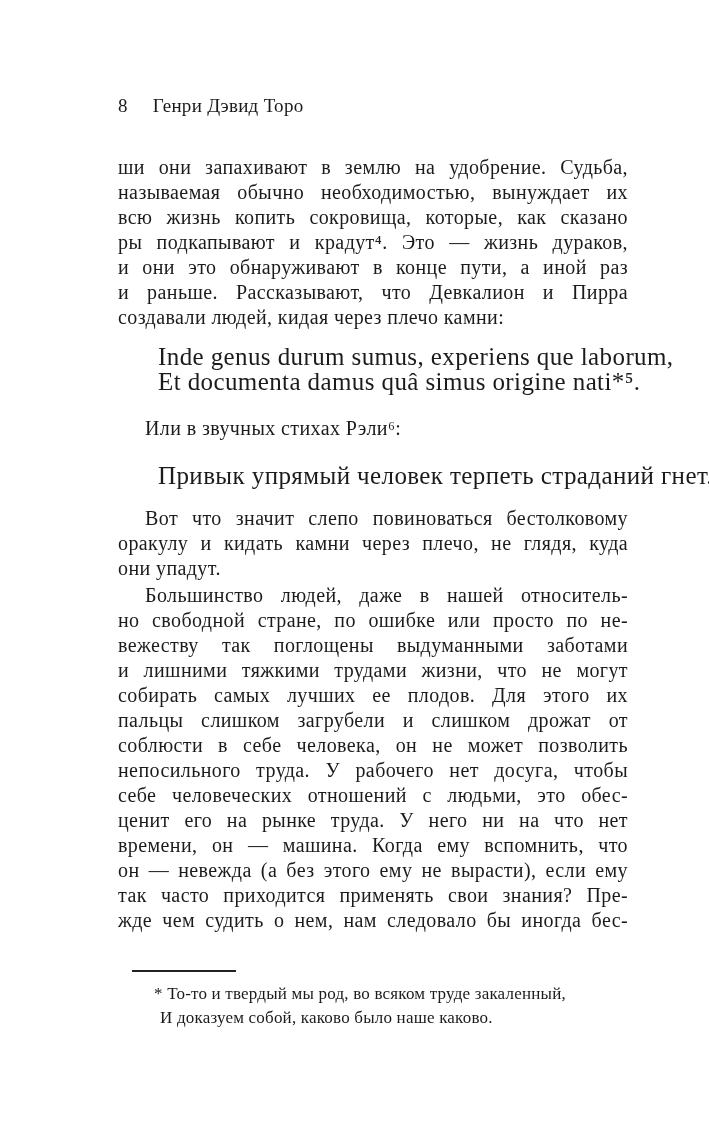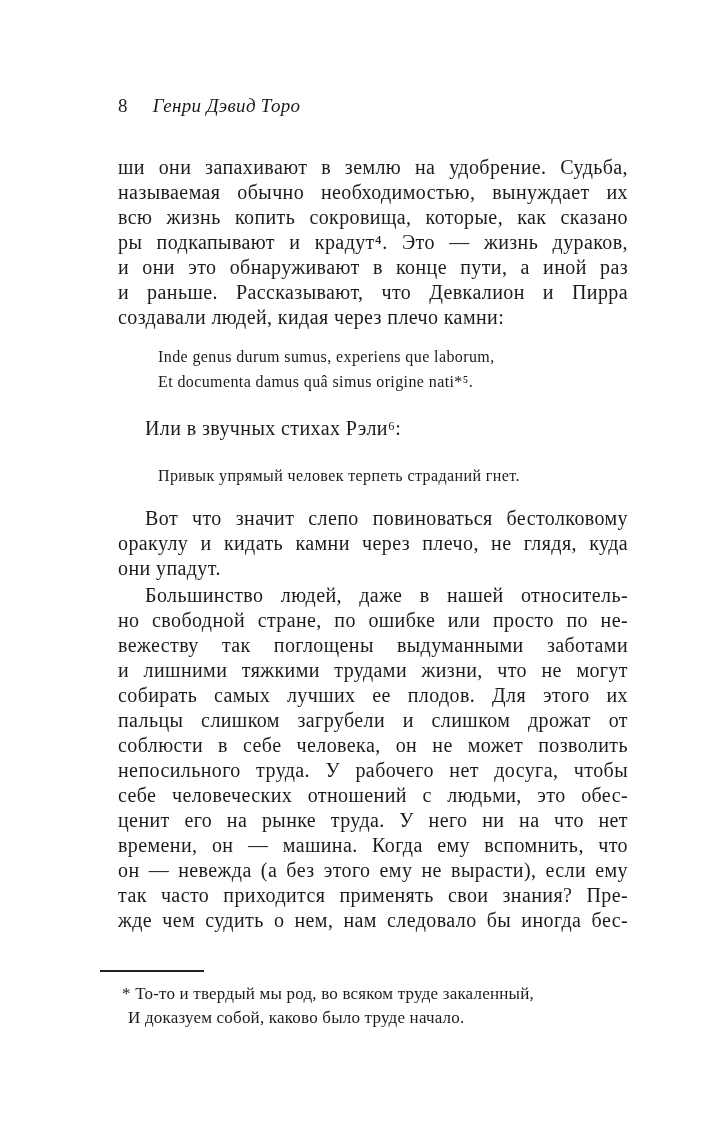--- a/index.html
+++ b/index.html
@@ -24,21 +24,20 @@
     display: flex;
     align-items: baseline;
     font-size: 19px;
     letter-spacing: 0.3px;
   }
   .page-number {
     font-style: normal;
     margin-right: 25px;
   }
   .running-title {
-    font-style: italic;
   }
   .textblock {
     position: absolute;
     top: 147px;
     left: 118px;
     width: 510px;
     margin-top: 8px;
   }
   .block { margin: 0; }
   .line {
@@ -59,33 +58,33 @@
   .justify.full-last .line.lastline {
     text-align-last: justify;
   }
   .indent-first .line:first-child {
     padding-left: 27px;
   }
   .quote {
     padding-left: 40px;
   }
   .quote .line {
-    font-size: 16px;
+    font-size: 25px;
     height: 25px;
     line-height: 25px;
   }
   .m-latin  { margin-top: 14px; }
   .m-para2  { margin-top: 22px; }
   .m-verse  { margin-top: 22px; }
   .m-para3  { margin-top: 18px; }
   .m-para4  { margin-top: 2px; }
   .footnote {
     position: absolute;
     top: 970px;
-    left: 100px;
+    left: 132px;
     width: 510px;
   }
   .footnote-rule {
     width: 104px;
     height: 2px;
     background: #222222;
     margin-bottom: 10px;
   }
   .footnote-lines {
     padding-left: 22px;
@@ -155,17 +154,17 @@
         <div class="line">он — невежда (а без этого ему не вырасти), если ему</div>
         <div class="line">так часто приходится применять свои знания? Пре-</div>
         <div class="line lastline">жде чем судить о нем, нам следовало бы иногда бес-</div>
       </div>
   </div>
 
   <div class="footnote">
     <div class="footnote-rule"></div>
     <div class="footnote-lines">
         <div class="line">* То-то и твердый мы род, во всяком труде закаленный,</div>
-        <div class="line lastline">И доказуем собой, каково было труде начало.</div>
+        <div class="line lastline">И доказуем собой, каково было наше каково.</div>
       </div>
   </div>
 
 </div>
 
 </body></html>

